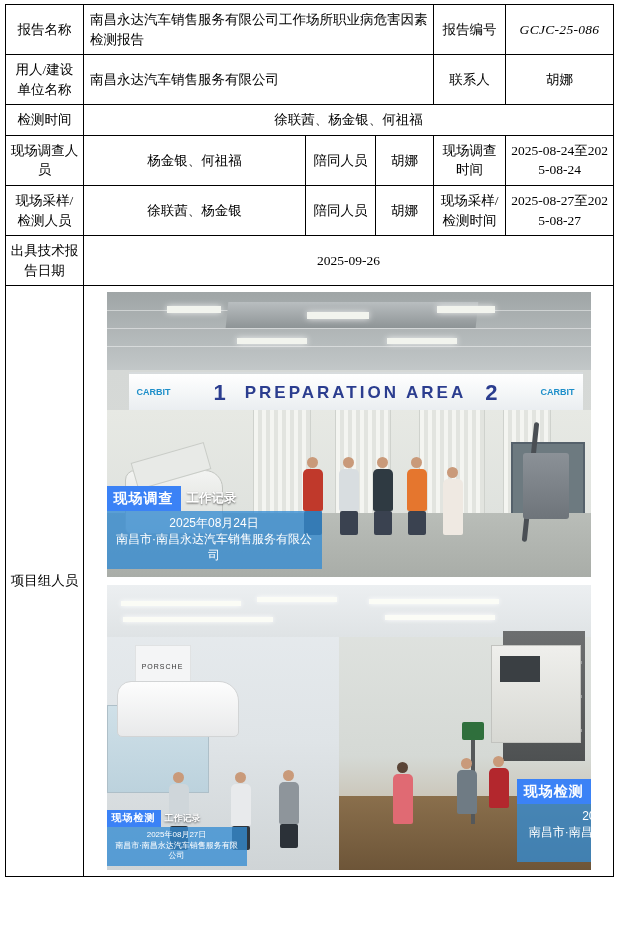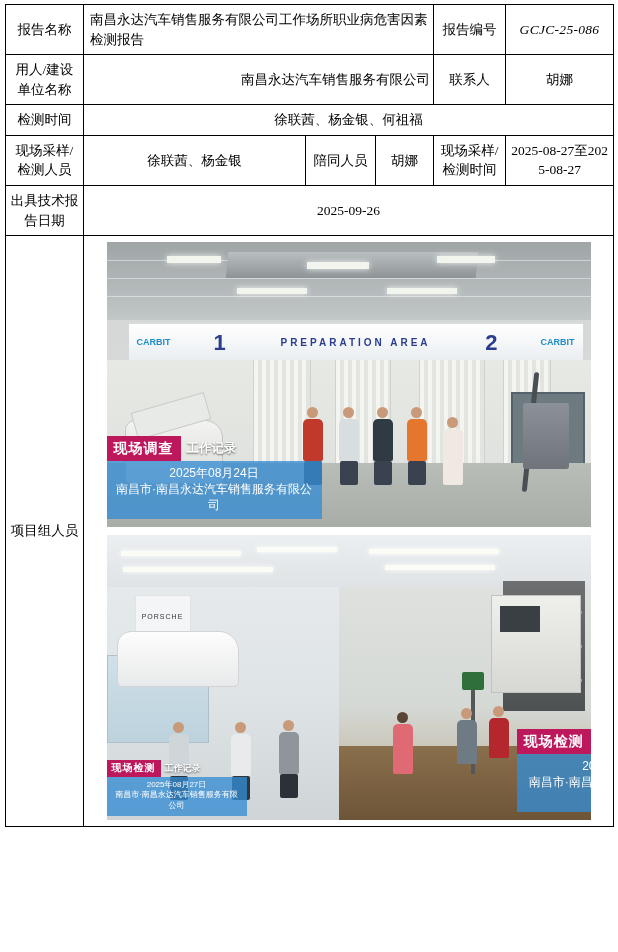--- a/index.html
+++ b/index.html
@@ -104,21 +104,21 @@
     border-top: 2px solid #d7dbdd;
     border-bottom: 3px solid #b9c0c4;
   }
   .p1-banner .ptext {
     position: absolute;
     left: 50%;
     top: 50%;
     transform: translate(-50%,-50%);
     font-family: "Liberation Sans", sans-serif;
     font-weight: bold;
-    font-size: 10px;
+    font-size: 17px;
     letter-spacing: 3px;
     color: #2b3d8f;
   }
   .p1-banner .num {
     position: absolute;
     top: 50%;
     transform: translateY(-50%);
     font-family: "Liberation Sans", sans-serif;
     font-weight: bold;
     font-size: 22px;
@@ -318,21 +318,21 @@
   .cap {
     position: absolute;
     color: #fff;
     font-family: "Liberation Sans", "DejaVu Sans", sans-serif;
   }
   .cap .tagrow {
     display: flex;
     align-items: center;
   }
   .cap .tag {
-    background: #be185d;
+    background: #3b82f6;
     color: #fff;
     font-weight: bold;
     padding: 2px 7px;
     font-size: 14px;
     letter-spacing: 1px;
   }
   .cap .tag2 {
     color: #fff;
     font-weight: bold;
     font-size: 12.5px;
@@ -376,27 +376,35 @@
     </colgroup>
     <tbody>
       <tr>
         <td class="label">报告名称</td>
         <td colspan="3" style="text-align:left;padding-left:6px">南昌永达汽车销售服务有限公司工作场所职业病危害因素检测报告</td>
         <td>报告编号</td>
         <td class="code">GCJC-25-086</td>
       </tr>
       <tr>
         <td class="label">用人/建设单位名称</td>
-        <td colspan="3" style="text-align:right;padding-left:6px">南昌永达汽车销售服务有限公司</td>
+        <td colspan="3" style="text-align:left;padding-left:6px">南昌永达汽车销售服务有限公司</td>
         <td>联系人</td>
         <td>胡娜</td>
       </tr>
       <tr>
         <td class="label">检测时间</td>
         <td colspan="5" class="big">徐联茜、杨金银、何祖福</td>
+      </tr>
+      <tr>
+        <td class="label">现场调查人员</td>
+        <td>杨金银、何祖福</td>
+        <td>陪同人员</td>
+        <td>胡娜</td>
+        <td>现场调查时间</td>
+        <td>2025-08-24至2025-08-24</td>
       </tr>
       <tr>
         <td class="label">现场采样/检测人员</td>
         <td>徐联茜、杨金银</td>
         <td>陪同人员</td>
         <td>胡娜</td>
         <td>现场采样/检测时间</td>
         <td>2025-08-27至2025-08-27</td>
       </tr>
       <tr>

